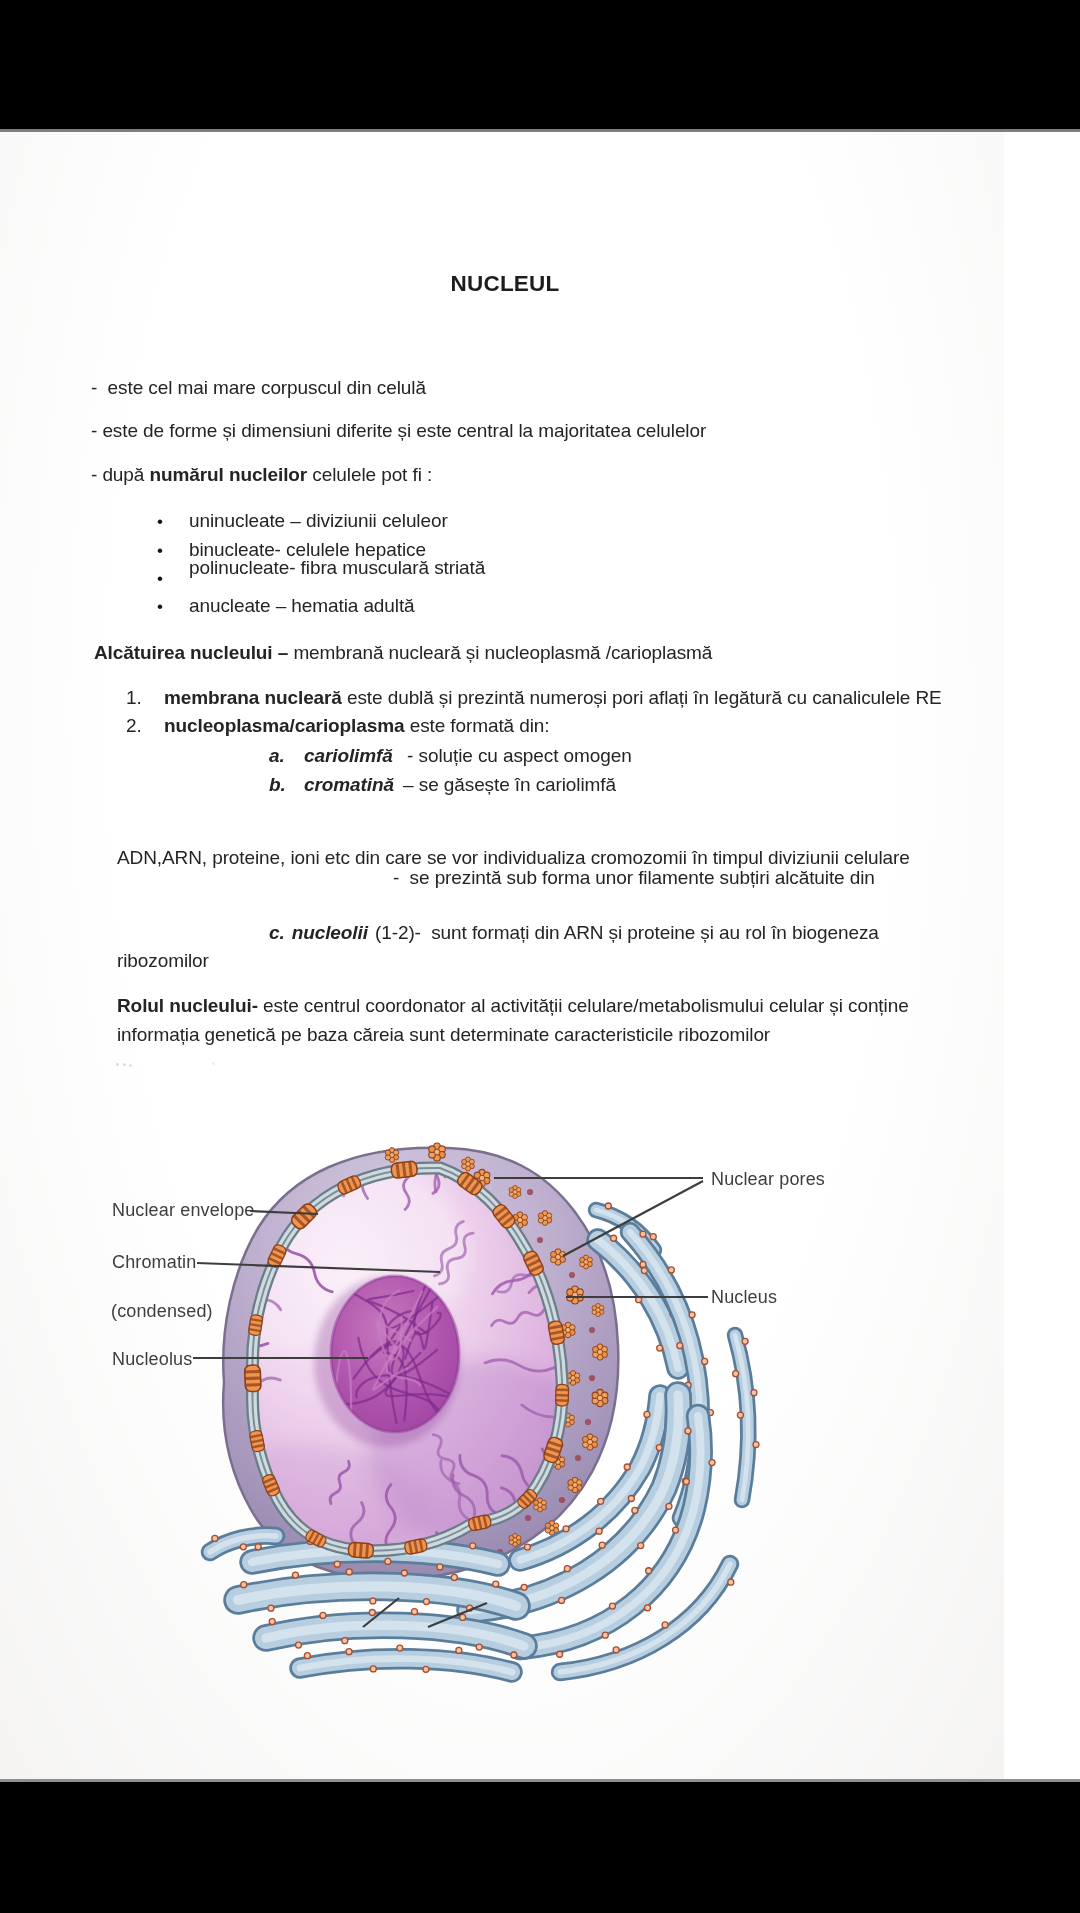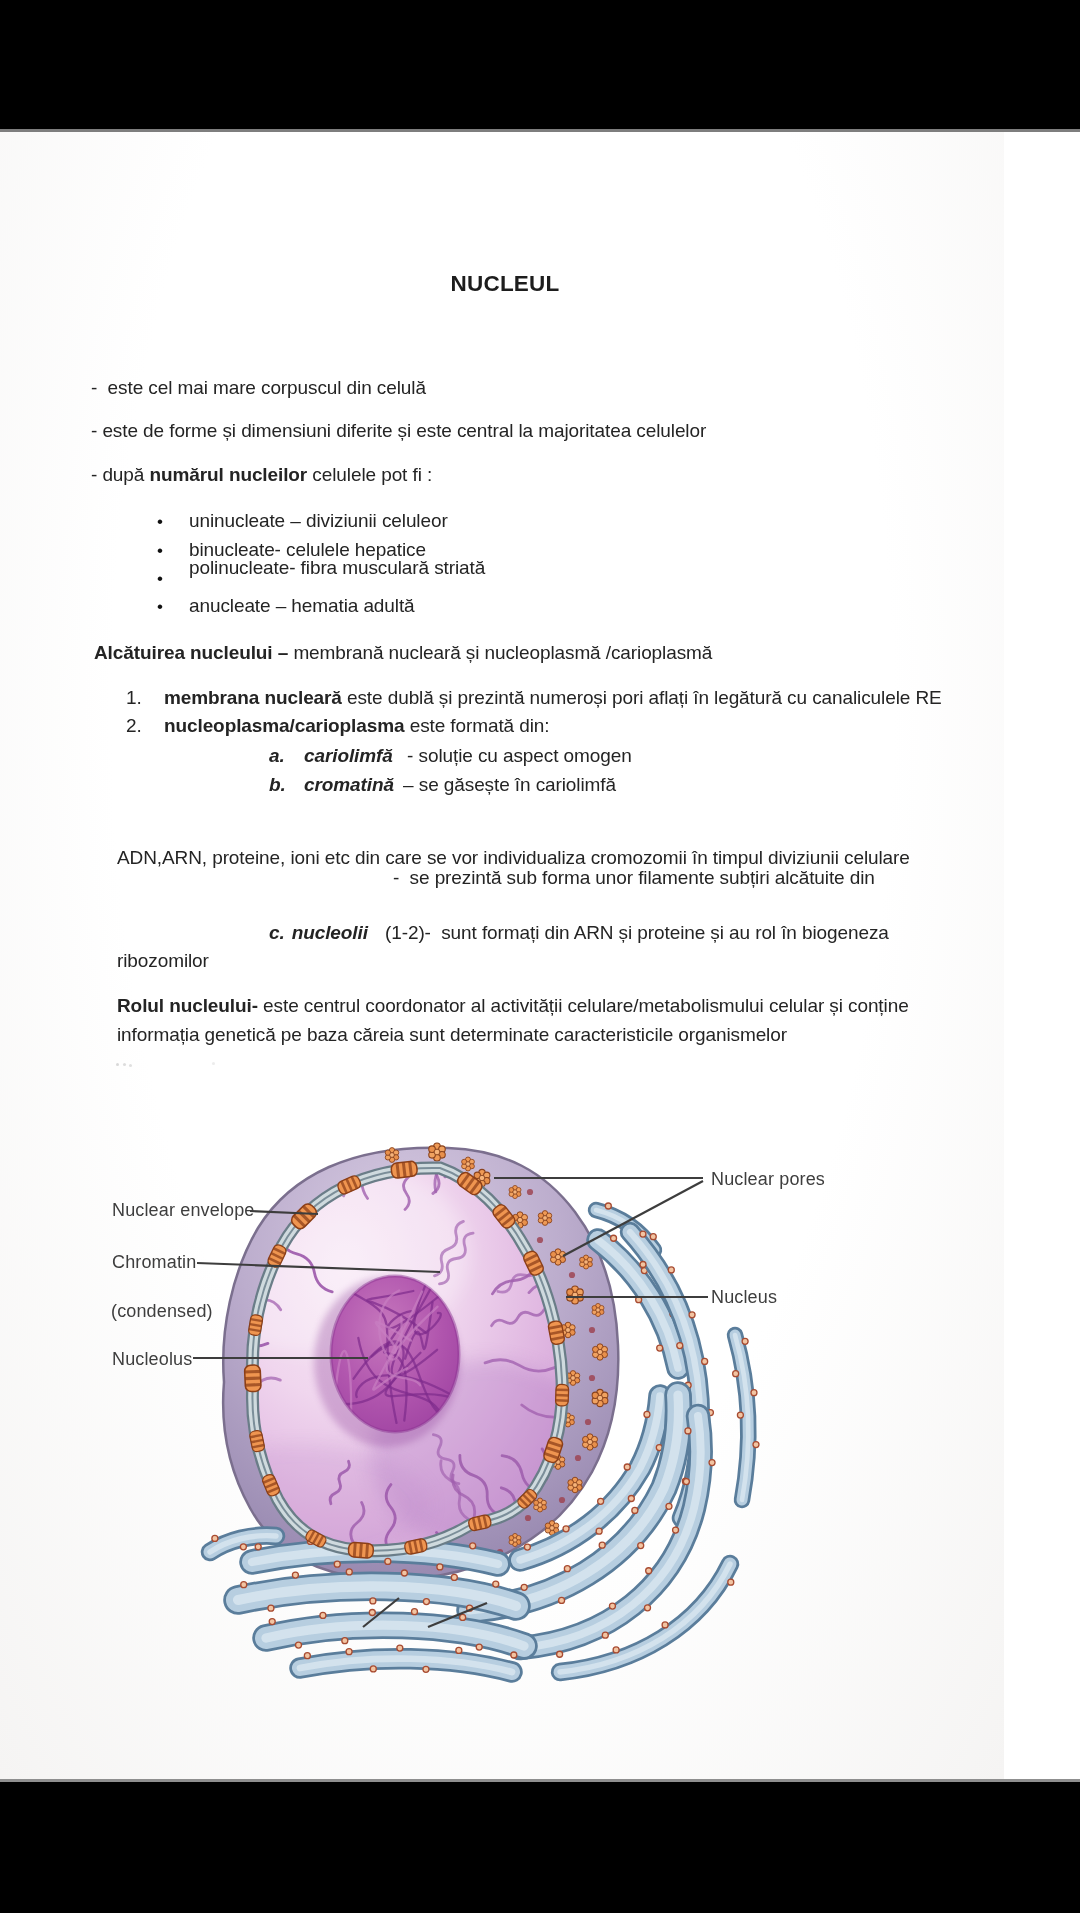--- a/index.html
+++ b/index.html
@@ -49,25 +49,25 @@
 
     <div class="t" style="left:126px;top:554px;"><span class="mk-num">1.</span><span class="b">membrana nucleară</span><span> este dublă și prezintă numeroși pori aflați în legătură cu canaliculele RE</span></div>
     <div class="t" style="left:126px;top:582px;"><span class="mk-num">2.</span><span class="b">nucleoplasma/carioplasma</span><span> este formată din:</span></div>
 
     <div class="t" style="left:269px;top:641px;"><span class="bi mk-ab">b.</span><span class="bi term">cromatină</span><span> – se găsește în cariolimfă</span></div>
     <div class="t" style="left:269px;top:612px;"><span class="bi mk-ab">a.</span><span class="bi term">cariolimfă</span><span>  - soluție cu aspect omogen</span></div>
 
     <div class="t" style="left:393px;top:687px;margin-top:47px;">-  se prezintă sub forma unor filamente subțiri alcătuite din</div>
     <div class="t" style="left:117px;top:714px;">ADN,ARN, proteine, ioni etc din care se vor individualiza cromozomii în timpul diviziunii celulare</div>
 
-    <div class="t" style="left:269px;top:789px;"><span class="bi">c.</span><span class="bi" style="margin-left:7px;margin-right:12px;">nucleolii</span><span> (1-2)-  sunt formați din ARN și proteine și au rol în biogeneza</span></div>
+    <div class="t" style="left:269px;top:789px;"><span class="bi">c.</span><span class="bi" style="margin-left:7px;margin-right:2px;">nucleolii</span><span> (1-2)-  sunt formați din ARN și proteine și au rol în biogeneza</span></div>
     <div class="t" style="left:117px;top:817px;">ribozomilor</div>
 
     <div class="t" style="left:117px;top:862px;"><span class="b">Rolul nucleului-</span><span> este centrul coordonator al activității celulare/metabolismului celular și conține</span></div>
-    <div class="t" style="left:117px;top:891px;">informația genetică pe baza căreia sunt determinate caracteristicile organismelor</div>
+    <div class="t" style="left:117px;top:891px;">informația genetică pe baza căreia sunt determinate caracteristicile ribozomilor</div>
 
     <div id="smudge">
         <i></i>
       </div>
 
     <svg id="dgm" viewBox="0 1120 1080 659">
       <defs>
         <radialGradient id="gBlob" cx="45%" cy="22%" r="90%">
           <stop offset="0" stop-color="#d8cde3"></stop>
             <stop offset="0.45" stop-color="#bcadcd"></stop>

